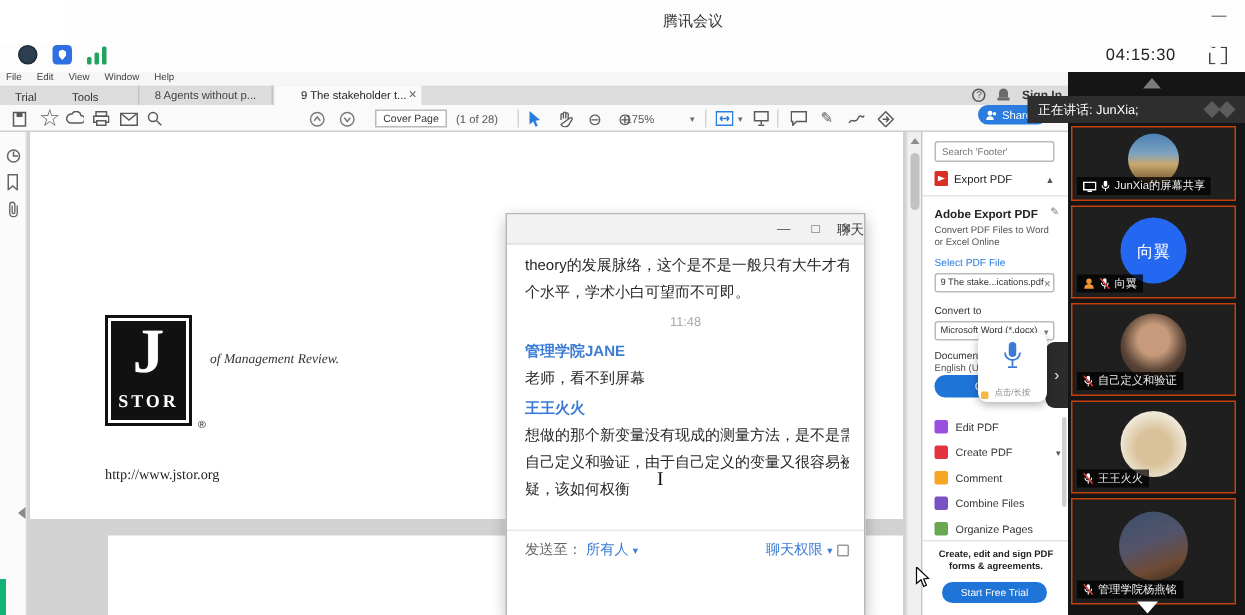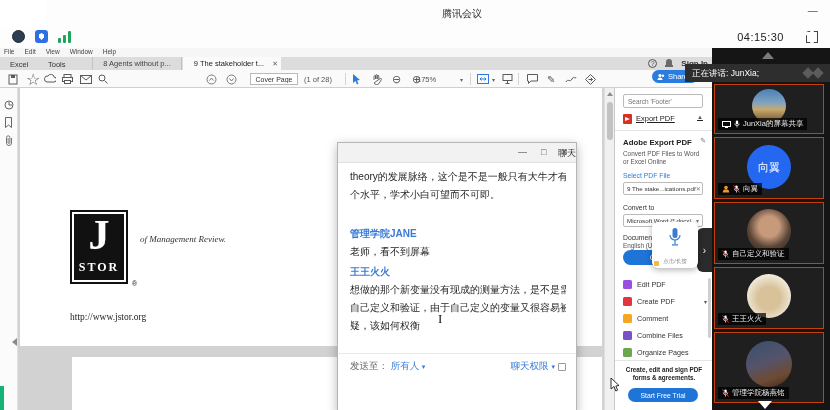--- a/index.html
+++ b/index.html
@@ -24,21 +24,21 @@
   .ai3 { width:14px; height:12px; position:relative; }
   .ai3 i { position:absolute; bottom:0; width:3px; background:#21a45d; border-radius:1px; }
   .ai3 i:nth-child(1){ left:0; height:5px; } .ai3 i:nth-child(2){ left:5px; height:8px; } .ai3 i:nth-child(3){ left:10px; height:12px; }
 
   
   .menubar { position:absolute; left:0; top:48px; width:712px; height:9px; background:#f6f6f6; font-size:6.5px; color:#444; display:flex; gap:10px; padding-left:4px; }
   .tabbar { position:absolute; left:0; top:57px; width:712px; height:13px; background:#dcdcdc; font-size:7.5px; color:#333; }
   .tab-home { position:absolute; left:10px; top:3px; }
   .tab-tools { position:absolute; left:48px; top:3px; }
   .doc-tab1 { position:absolute; left:92px; top:0; width:90px; height:13px; line-height:13px; text-align:center; border-left:1px solid #c2c2c2; border-right:1px solid #c2c2c2; color:#444; white-space:nowrap; overflow:hidden; padding:0 4px; }
-  .doc-tab2 { position:absolute; left:183px; top:0; width:98px; height:13px; line-height:13px; background:#fafafa; text-align:center; color:#222; white-space:nowrap; overflow:hidden; padding:0 10px 0 4px; }
+  .doc-tab2 { position:absolute; left:183px; top:0; width:98px; height:13px; line-height:13px; background:#fafafa; text-align:right; color:#222; white-space:nowrap; overflow:hidden; padding:0 10px 0 4px; }
   .doc-tab2 .x { position:absolute; right:3px; top:0; font-size:7px; color:#666; }
   .signin-row { position:absolute; right:4px; top:0; height:13px; display:flex; align-items:center; gap:8px; }
   .q-icon { width:9px; height:9px; border:1px solid #555; border-radius:50%; font-size:6.5px; color:#555; text-align:center; line-height:8px; }
   .bell-icon { width:8px; height:9px; position:relative; }
   .bell-icon:before { content:""; position:absolute; left:1px; top:0; width:6px; height:6px; background:#6a6a6a; border-radius:3px 3px 0 0; }
   .bell-icon:after { content:""; position:absolute; left:0; top:6px; width:8px; height:1.5px; background:#6a6a6a; }
   .signin { font-size:8px; color:#333; font-weight:bold; }
 
   .toolbar { position:absolute; left:0; top:70px; width:712px; height:18px; background:#fafafa; border-bottom:1px solid #cfcfcf; }
   .tb { position:absolute; top:2px; height:14px; display:flex; align-items:center; color:#5a5a5a; }
@@ -68,21 +68,21 @@
   .collab i { font-style:italic; }
 
   
   .doc-scroll { position:absolute; left:604px; top:88px; width:10px; height:322px; background:#f0f0f0; border-left:1px solid #dedede; }
   .doc-scroll .up { position:absolute; left:2px; top:4px; width:0; height:0; border-left:3px solid transparent; border-right:3px solid transparent; border-bottom:4px solid #8d8d8d; }
   .doc-scroll .thumb { position:absolute; left:1.5px; top:14px; width:6px; height:38px; background:#c2c2c2; border-radius:3px; }
 
   
   .panel { position:absolute; left:614px; top:88px; width:98px; height:322px; background:#fff; border-left:1px solid #c9c9c9; font-size:7px; color:#333; }
   .p-search { position:absolute; left:8px; top:6px; width:80px; height:14px; border:1px solid #bbb; border-radius:2px; font-size:6.5px; padding-left:4px; color:#666; font-family:"Liberation Sans",sans-serif; }
-  .p-exp-row { position:absolute; left:8px; top:26px; width:80px; display:flex; align-items:flex-start; gap:4px; font-size:7.5px; color:#222;text-decoration:underline; }
+  .p-exp-row { position:absolute; left:8px; top:26px; width:80px; display:flex; align-items:flex-end; gap:4px; font-size:7.5px; color:#222; }
   .exp-ic { width:9px; height:10px; background:#d93025; border-radius:1px; position:relative; }
   .exp-ic:after { content:""; position:absolute; left:2px; top:3px; width:5px; height:4px; background:#fff; clip-path:polygon(0 0,100% 50%,0 100%); }
   .p-exp-row .chev { margin-left:auto; font-size:6px; color:#555; }
   .p-div { position:absolute; left:0; width:98px; height:1px; background:#e4e4e4; }
   .p-title { position:absolute; left:8px; top:50px; font-size:7.8px; font-weight:bold; color:#222; }
   .p-pen { position:absolute; right:6px; top:49px; font-size:7px; color:#777; }
   .p-desc { position:absolute; left:8px; top:62px; width:82px; font-size:6.4px; color:#555; line-height:8px; }
   .p-bluelabel { position:absolute; left:8px; font-size:6.8px; color:#2a7cdf; }
   .p-box { position:absolute; left:8px; width:80px; height:13px; border:1px solid #bbb; border-radius:2px; display:flex; align-items:center; padding:0 3px; font-size:6.2px; color:#333; white-space:nowrap; overflow:hidden; }
   .p-box .x { margin-left:auto; color:#777; font-size:6px; }
@@ -166,21 +166,21 @@
 
   <div class="menubar">
     <span>File</span>
     <span>Edit</span>
     <span>View</span>
     <span>Window</span>
     <span>Help</span>
   </div>
 
   <div class="tabbar">
-    <span class="tab-home">Excel</span>
+    <span class="tab-home">Trial</span>
     <span class="tab-tools">Tools</span>
     <span class="doc-tab1">8 Agents without p...</span>
     <span class="doc-tab2">
       <span>9 The stakeholder t...</span>
       <span class="x">✕</span>
     </span>
     <span class="signin-row">
       <span class="q-icon">?</span>
       <span class="bell-icon"></span>
       <span class="signin">Sign In</span>
@@ -391,20 +391,21 @@
     <div class="chat-title">
       <span class="t">聊天</span>
       <span class="chat-ctrl">
         <span>—</span>
         <span>□</span>
         <span>✕</span>
       </span>
     </div>
     <div class="chat-line" style="top:27px">theory的发展脉络，这个是不是一般只有大牛才有这</div>
     <div class="chat-line" style="top:45px">个水平，学术小白可望而不可即。</div>
+    <div class="chat-time" style="top:66px">11:48</div>
     <div class="chat-name" style="top:84px">管理学院JANE</div>
     <div class="chat-line" style="top:102px">老师，看不到屏幕</div>
     <div class="chat-name" style="top:122px">王王火火</div>
     <div class="chat-line" style="top:140px">想做的那个新变量没有现成的测量方法，是不是需要</div>
     <div class="chat-line" style="top:158px">自己定义和验证，由于自己定义的变量又很容易被质</div>
     <div class="chat-line" style="top:176px">疑，该如何权衡</div>
     <span class="ibeam">I</span>
     <div class="chat-foot">
       <span class="cf-left">
         <span>发送至：</span>

